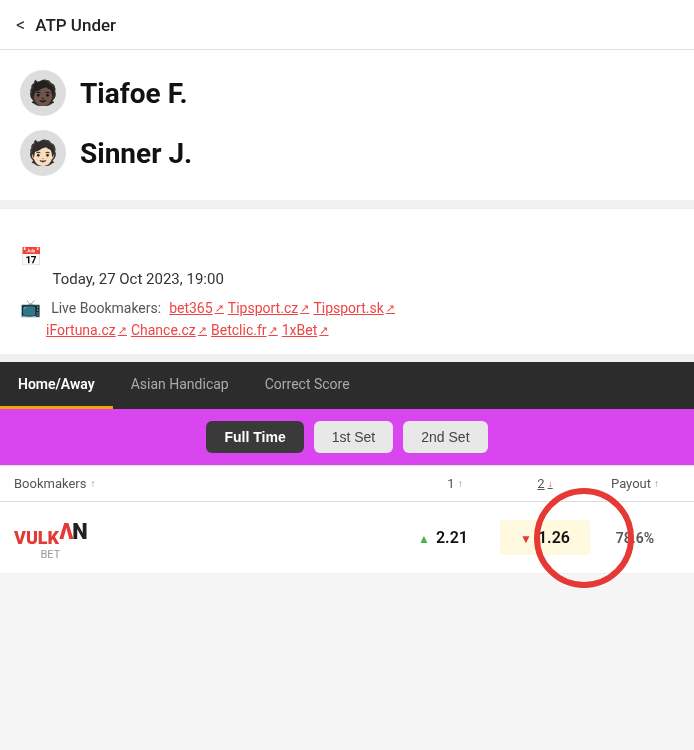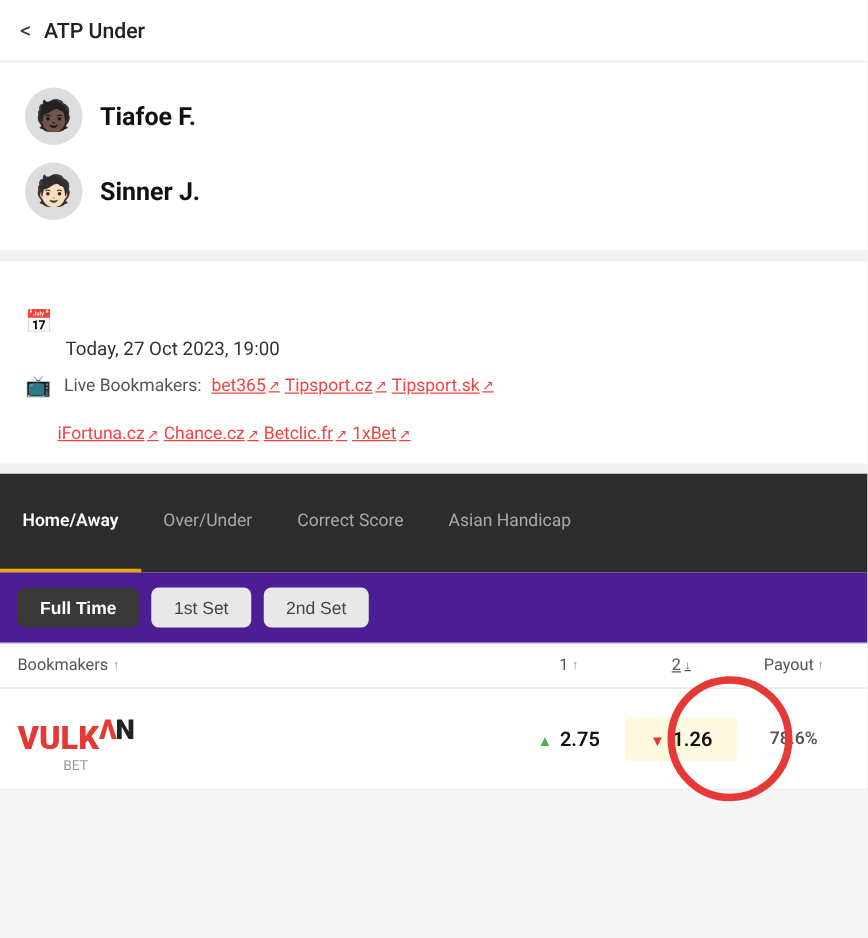--- a/index.html
+++ b/index.html
@@ -48,21 +48,21 @@
       border-radius: 50%;
       overflow: hidden;
       margin-right: 14px;
       background: #ddd;
       display: flex;
       align-items: center;
       justify-content: center;
       font-size: 24px;
     }
     .player-name {
-      font-size: 20px;
+      font-size: 28px;
       font-weight: 700;
       color: #111;
     }
 
     
     .match-info {
       background: #fff;
       padding: 16px 20px;
       border-top: 1px solid #eee;
     }
@@ -107,55 +107,56 @@
       gap: 2px;
     }
     .streaming-link .ext-icon {
       font-size: 11px;
     }
     .streaming-row-2 {
       display: flex;
       align-items: center;
       flex-wrap: wrap;
       gap: 4px;
-      margin-top: 20px;
+      margin-top: 4px;
       padding-left: 26px;
       text-align: right;
     }
 
     
     .tabs-container {
       background: #2c2c2c;
       display: flex;
       overflow-x: auto;
       scrollbar-width: none;
     }
     .tabs-container::-webkit-scrollbar { display: none; }
     .tab-item {
-      padding: 30px 18px;
+      padding: 14px 18px;
       color: #aaa;
       font-size: 14px;
       white-space: nowrap;
       cursor: pointer;
       border-bottom: 3px solid transparent;
       text-align: center;
     }
     .tab-item.active {
       color: #fff;
       border-bottom: 3px solid #f0a500;
       font-weight: 600;
     }
 
     
     .sub-tabs-container {
-      background: #4c1d95;
+      background: #d946ef;
       display: flex;
       padding: 12px 14px;
       gap: 10px;
       border-bottom: 1px solid #ddd;
+      justify-content: center;
     }
     .sub-tab {
       padding: 8px 18px;
       border-radius: 6px;
       font-size: 14px;
       cursor: pointer;
       border: none;
     }
     .sub-tab.active {
       background: #3a3a3a;
@@ -237,20 +238,21 @@
     }
     .odds-col.col1 {
       color: #111;
     }
     .odds-col.col2 {
       background: #fff9e0;
       border-radius: 4px;
       padding: 8px 0;
       color: #111;
       position: relative;
+      margin-left: 12px;
     }
     .odds-col.col3 {
       color: #555;
       font-size: 14px;
     }
     .odds-arrow-up {
       color: #4caf50;
       font-size: 12px;
       margin-right: 2px;
     }
@@ -317,23 +319,22 @@
     <a class="streaming-link">Chance.cz <span class="ext-icon">↗</span></a>
     <a class="streaming-link">Betclic.fr <span class="ext-icon">↗</span></a>
     <a class="streaming-link">1xBet <span class="ext-icon">↗</span></a>
   </div>
 </div>
 
 <div class="divider"></div>
 
 <div class="tabs-container">
   <div class="tab-item active">Home/Away</div>
-  <div class="tab-item">Over/Under</div>
+  <div class="tab-item">Asian Handicap</div>
   <div class="tab-item">Correct Score</div>
-  <div class="tab-item">Asian Handicap</div>
 </div>
 
 <div class="sub-tabs-container">
   <button class="sub-tab active">Full Time</button>
   <button class="sub-tab inactive">1st Set</button>
   <button class="sub-tab inactive">2nd Set</button>
 </div>
 
 <div class="table-header">
   <div class="th-bookmakers">
@@ -354,31 +355,31 @@
   </div>
 </div>
 
 <div class="odds-row">
 
   <div class="circle-overlay"></div>
 
   <div class="bookmaker-col">
     <div>
       <div class="vulkan-logo">
-        <span style="color:#e53935; font-weight:900; font-size:26px; letter-spacing:0px;margin-top:13px;">VULK</span>
+        <span style="color:#e53935; font-weight:900; font-size:18px; letter-spacing:0px;margin-top:13px;">VULK</span>
           <span style="color:#e53935; font-weight:900; font-size:22px;">Λ</span>
           <span style="color:#222; font-weight:900; font-size:22px;">N</span>
       </div>
       <span class="vulkan-bet-text">BET</span>
     </div>
   </div>
 
   <div class="odds-col col1">
     <span class="odds-arrow-up">▲</span>
-    <span>2.75</span>
+    <span>2.21</span>
   </div>
 
   <div class="odds-col col2">
     <span class="odds-arrow-down">▼</span>
     <span>1.26</span>
   </div>
 
   <div class="odds-col col3">
     <span>78.6%</span>
   </div>

